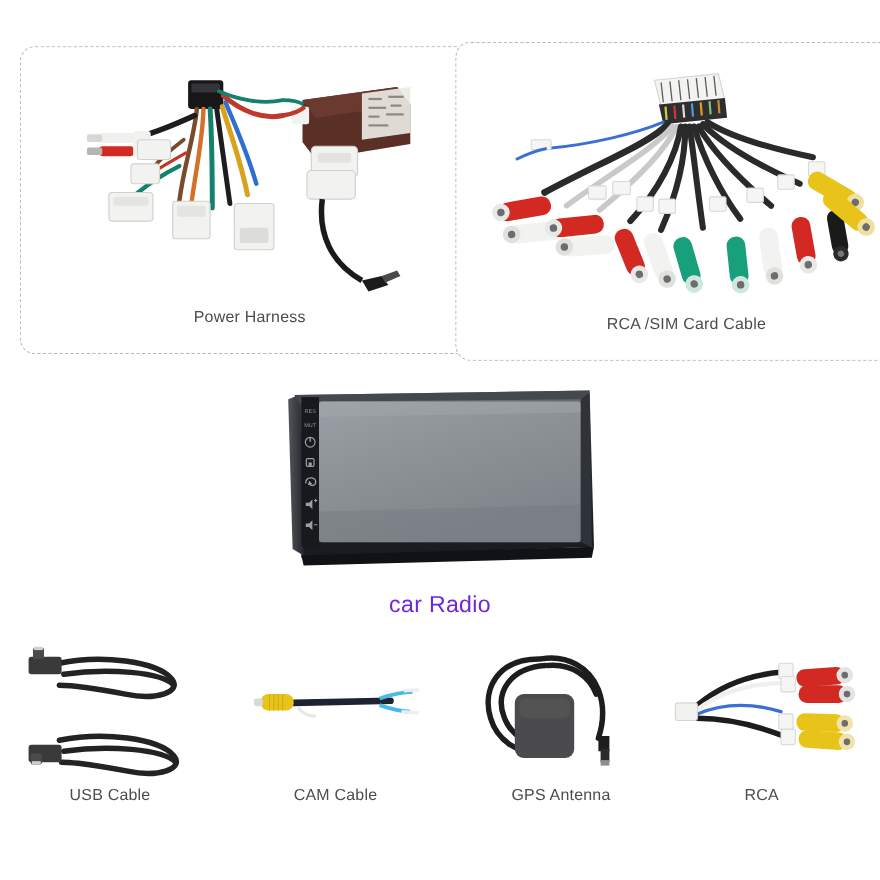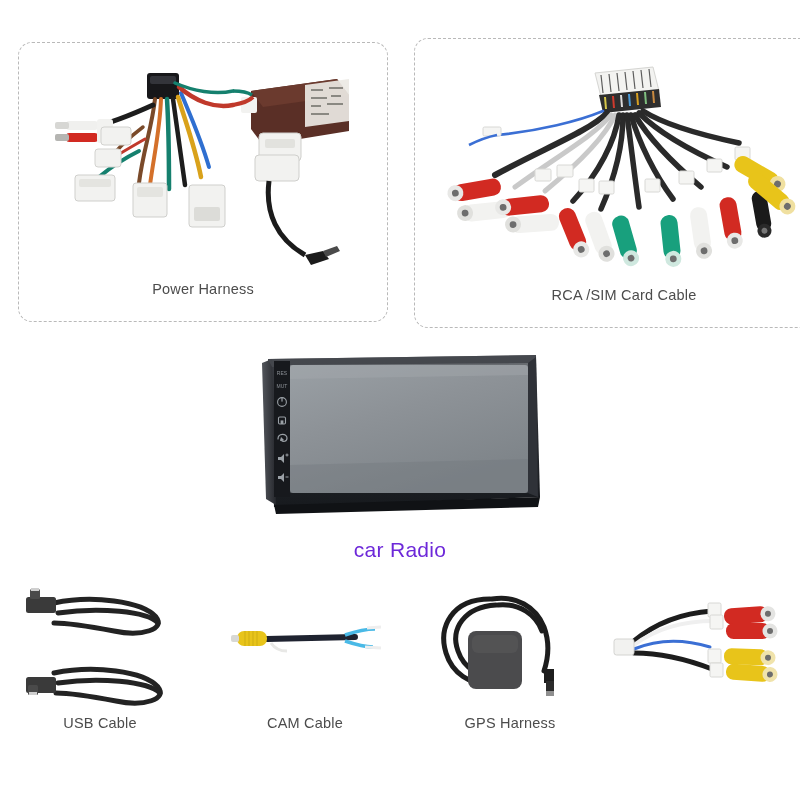--- a/index.html
+++ b/index.html
@@ -8,21 +8,21 @@
     font-family:"Liberation Sans","DejaVu Sans",sans-serif;
     color:#4a4a4a;overflow:hidden;position:relative;
   }
   .sheet{position:absolute;inset:0;}
 
   
   .panel{
     position:absolute;border:1.6px dashed #b9b9b9;border-radius:14px;
     background:#ffffff;
   }
-  #panel-power{left:18px;top:42px;width:368px;height:278px;}
+  #panel-power{left:18px;top:42px;width:368px;height:278px;padding-left:48px;}
   #panel-rca{left:414px;top:38px;width:370px;height:288px;padding-left:48px;}
   .panel-label{
     position:absolute;left:0;right:0;text-align:center;
     font-size:14.5px;color:#4c4c4c;letter-spacing:.2px;
   }
   #panel-power .panel-label{bottom:24px;}
   #panel-rca .panel-label{bottom:24px;}
   .art{position:absolute;left:0;top:0;width:100%;height:100%;}
 
   
@@ -363,21 +363,21 @@
         <path d="M78 40 C100 38 116 50 122 66"></path>
       </g>
       <rect x="48" y="66" width="54" height="58" rx="8" fill="#4b4b4d"></rect>
       <rect x="52" y="70" width="46" height="18" rx="6" fill="#58585a" opacity=".6"></rect>
       <g>
         <path d="M124 104 l10 0 l0 14 l-10 0 z" fill="#1d1d1d"></path>
         <path d="M126 116 l8 0 l0 12 l-8 0 z" fill="#2b2b2b"></path>
         <rect x="126" y="126" width="8" height="5" fill="#8f8f8f"></rect>
       </g>
     </svg>
-    <div class="acc-label">GPS Harness</div>
+    <div class="acc-label">GPS Antenna</div>
   </div>
 
   <div class="acc" id="acc-rca">
     <svg class="acc-art" viewBox="0 0 185 150">
       <g fill="none" stroke-linecap="round">
         <path d="M34 76 C58 56 84 48 112 46" stroke="#1d1d1d" stroke-width="5"></path>
         <path d="M34 80 C58 62 86 56 114 56" stroke="#efefef" stroke-width="4"></path>
         <path d="M34 84 C58 74 84 74 110 82" stroke="#3b6fd4" stroke-width="3"></path>
         <path d="M34 88 C60 88 86 94 112 104" stroke="#1d1d1d" stroke-width="5"></path>
       </g>
@@ -404,15 +404,16 @@
           <circle cx="168" cy="92" r="7.5" fill="#f0e3ab"></circle>
             <circle cx="168" cy="92" r="3" fill="#6d6d6d"></circle>
         </g>
         <g transform="rotate(4 150 108)">
           <rect x="126" y="100" width="44" height="16" rx="7.5" fill="#e8c41a"></rect>
           <circle cx="170" cy="108" r="7.5" fill="#f0e3ab"></circle>
             <circle cx="170" cy="108" r="3" fill="#6d6d6d"></circle>
         </g>
       </g>
     </svg>
+    <div class="acc-label">RCA</div>
   </div>
 
 </div>
 
 </body></html>

